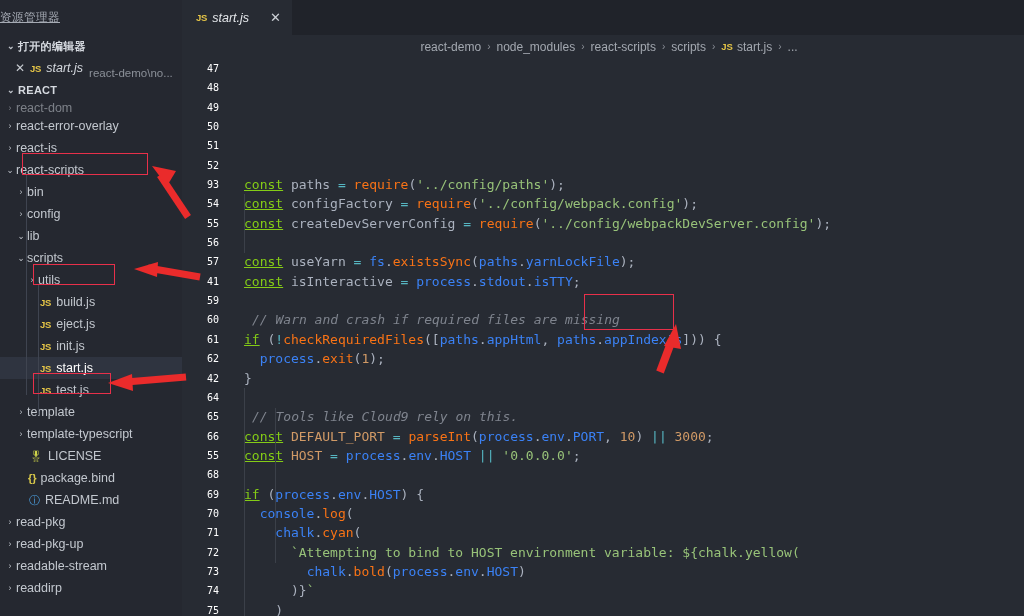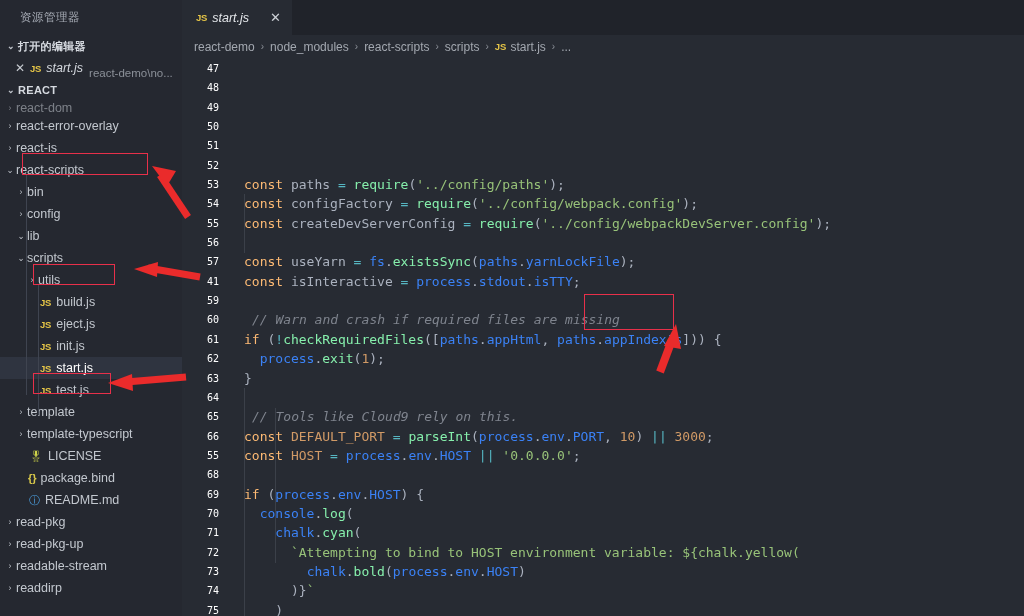--- a/index.html
+++ b/index.html
@@ -21,25 +21,25 @@
     width: 182px;
     height: 616px;
     background: #252830;
     flex: 0 0 182px;
     position: relative;
     overflow: hidden;
   }
   .sidebar-title {
     height: 35px;
     line-height: 35px;
-    padding-left: 20px;
     font-size: 11.5px;
     color: #a6abb4;
     letter-spacing: .5px;
     background: #252830;
+    text-decoration: underline;
   }
   .section-header {
     height: 22px;
     line-height: 22px;
     display: flex;
     align-items: center;
     padding-left: 4px;
     font-size: 11px;
     font-weight: bold;
     color: #d6dae0;
@@ -175,20 +175,21 @@
   }
   .breadcrumb {
     height: 23px;
     display: flex;
     align-items: center;
     padding-left: 12px;
     background: #272b33;
     font-size: 12px;
     color: #a3a8b0;
     flex: 0 0 23px;
+    justify-content: center;
   }
   .bc-sep { margin: 0 6px; color: #8b9098; font-size: 10px; }
   .bc-js { color: #e5c547; font-weight: bold; font-size: 9.5px; margin-right: 4px; }
 
   
   .editor {
     flex: 1 1 auto;
     display: flex;
     background: #272b33;
     font-family: "DejaVu Sans Mono", monospace;
@@ -211,23 +212,23 @@
   .code {
     flex: 1 1 auto;
     padding-left: 16px;
     white-space: pre;
     overflow: hidden;
     position: relative;
   }
   .code .ln { height: 19.35px; }
 
   
-  .k   { color: #fdba74; }   
+  .k   { color: #84cc16; text-decoration: underline; }   
   .v   { color: #3b82f6; }   
-  .f   { color: #86efac; }   
+  .f   { color: #f97316; }   
   .s   { color: #98c379; }   
   .n   { color: #d19a66; }   
   .c   { color: #7f848e; font-style: italic; margin-left: 8px; }  
   .p   { color: #abb2bf; }   
   .op  { color: #56b6c2; }
 
   .indentline {
     position: absolute;
     width: 1px;
     background: #3b4049;
@@ -397,31 +398,31 @@
     </div>
 
     <div class="editor">
       <div class="gutter" id="gutter">
           <div>47</div>
           <div>48</div>
           <div>49</div>
           <div>50</div>
           <div>51</div>
           <div>52</div>
-          <div>53</div>
+          <div>93</div>
           <div>54</div>
           <div>55</div>
           <div>56</div>
           <div>57</div>
           <div>41</div>
           <div>59</div>
           <div>60</div>
           <div>61</div>
           <div>62</div>
-          <div>63</div>
+          <div>42</div>
           <div>64</div>
           <div>65</div>
           <div>66</div>
           <div>55</div>
           <div>68</div>
           <div>69</div>
           <div>70</div>
           <div>71</div>
           <div>72</div>
           <div>73</div>

